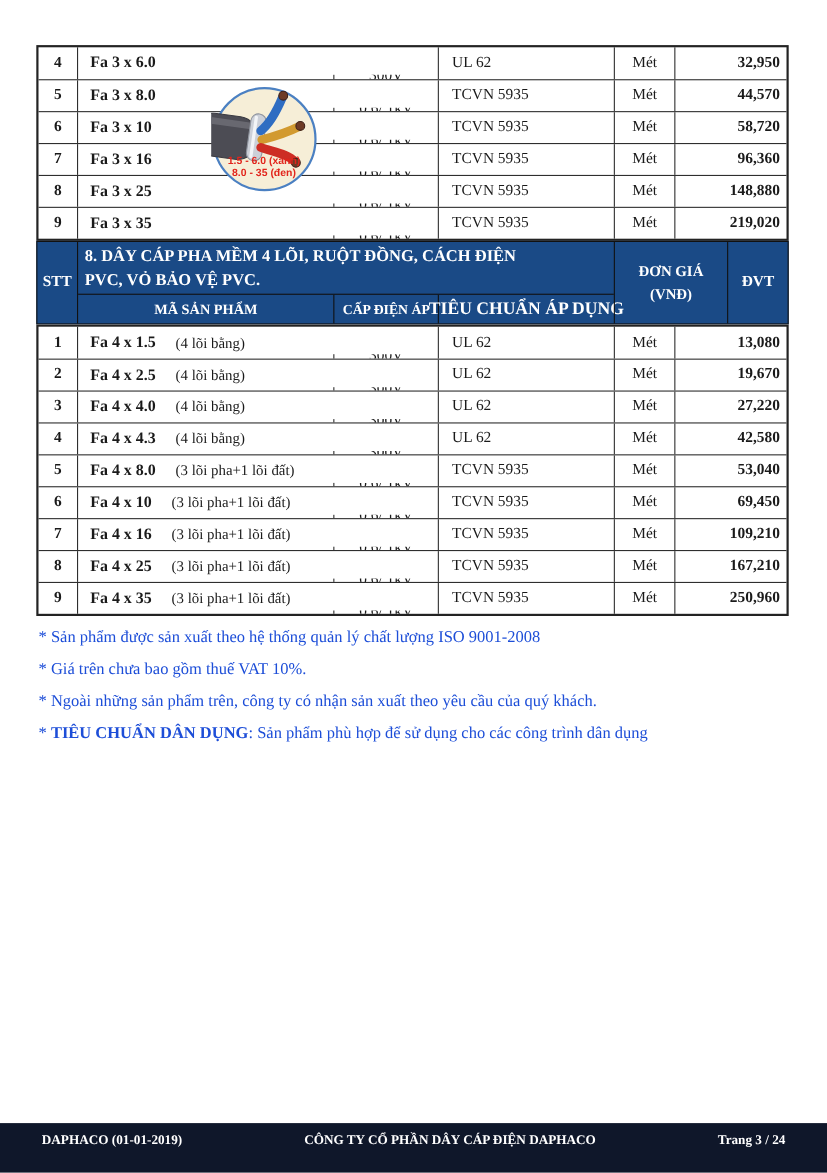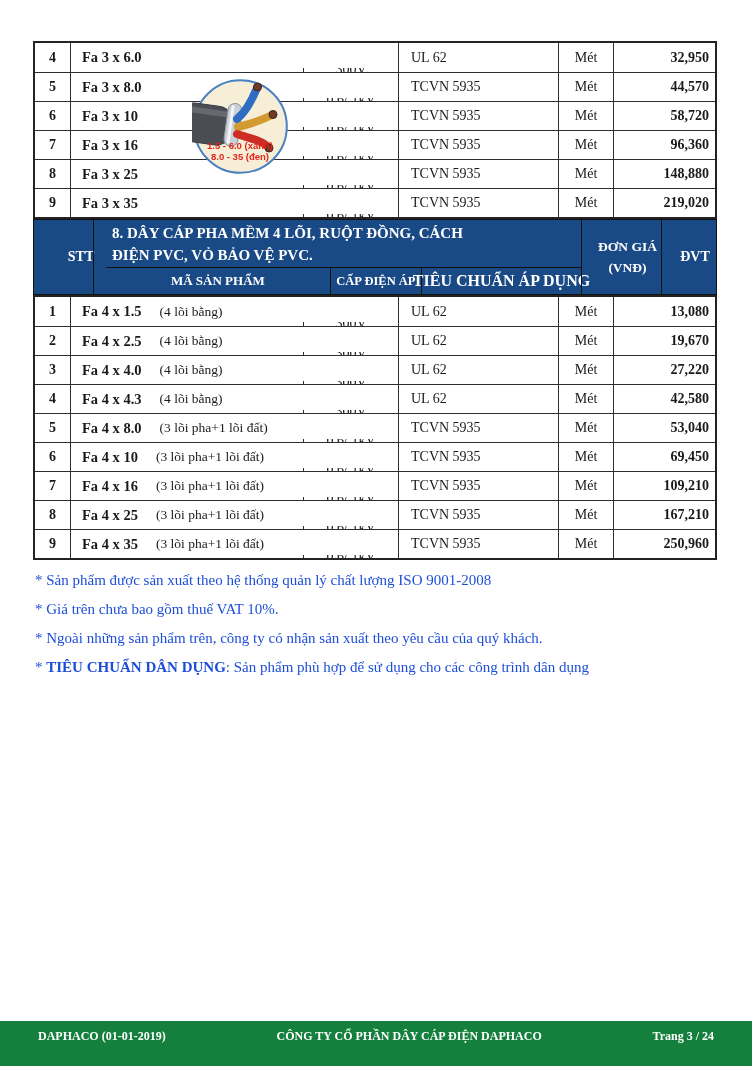--- a/index.html
+++ b/index.html
@@ -28,22 +28,22 @@
   .c-prod .code-note{font-size:13.5px;margin-left:18px;}
   .c-volt{width:95px;justify-content:center;margin-top:25px;}
   .c-std{width:160px;padding-left:12px;}
   .c-unit{width:55px;justify-content:center;}
   .c-price{flex:1;justify-content:flex-end;padding-right:6px;font-weight:bold;}
   
   .sec-header{
     position:absolute;left:33px;top:219px;width:684px;height:76px;box-sizing:border-box;
     background:#1a4a86;border:1px solid #111;display:flex;color:#fff;
   }
-  .h-cell{box-sizing:border-box;border-left:1px solid #111;padding-left:12px;}
-  .h-cell:first-child{border-left:none;margin-left:23px;}
+  .h-cell{box-sizing:border-box;border-left:1px solid #111;}
+  .h-cell:first-child{border-left:none;}
   .h-stt{width:36px;display:flex;align-items:center;justify-content:center;
     font-weight:bold;font-size:14px;}
   .h-mid{width:488px;display:flex;flex-direction:column;}
   .h-title{
     height:47px;box-sizing:border-box;padding:2px 85px 0 6px;
     font-weight:bold;font-size:15px;line-height:22px;white-space:normal;
   }
   .h-subrow{display:flex;flex:1;border-top:1px solid #111;}
   .h-sub{
     box-sizing:border-box;border-left:1px solid #111;display:flex;
@@ -61,21 +61,21 @@
   }
   
   .notes{position:absolute;left:35px;top:566px;width:700px;font-size:15px;color:#1d4ed8;}
   .note-line{height:29px;line-height:29px;white-space:nowrap;}
   .note-bold{font-weight:bold;}
   
   .cable-img{position:absolute;left:192px;top:78px;width:97px;height:97px;z-index:5;}
   
   .footer{
     position:absolute;left:0;bottom:0;width:752px;height:45px;box-sizing:border-box;
-    background:#15803d;color:#ffffff;display:flex;justify-content:space-between;
+    background:#0f172a;color:#ffffff;display:flex;justify-content:space-between;
     padding:8px 38px 0 38px;font-size:12px;font-weight:bold;white-space:nowrap;
   }
   .footer .center{}
 </style>
 </head>
 <body>
 
 <div class="tbl tbl-top">
   <div class="row">
     <div class="cell c-stt">4</div>

